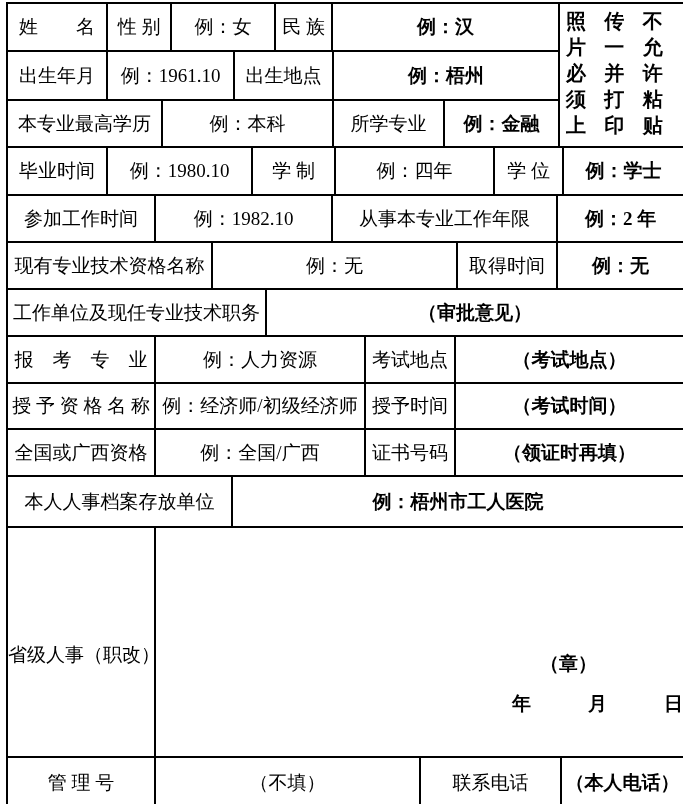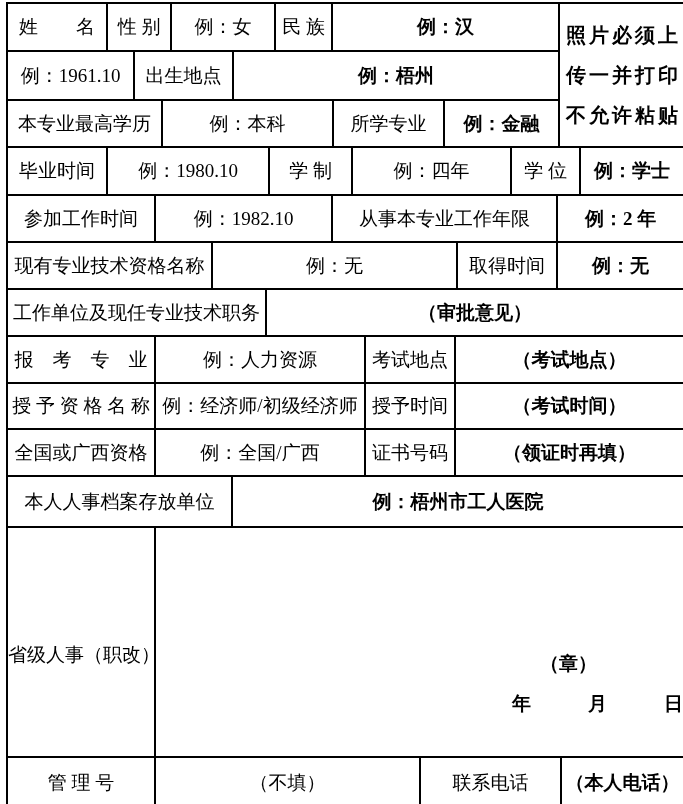--- a/index.html
+++ b/index.html
@@ -20,37 +20,37 @@
     font-size:19px; white-space:pre; overflow:hidden;
   }
   .cell:last-child { border-right:none;font-weight:bold; }
 
   
   .topsec { display:flex; border-bottom:2px solid #000; }
   .toprows { width:550px; }
   .toprows .row:last-child { border-bottom:none; }
   .photo {
     flex:1; border-left:2px solid #000;
-    display:flex; flex-direction:column; justify-content:space-evenly;
+    display:flex; flex-direction:row; justify-content:space-evenly;
     padding:4px 2px 4px 6px;
     font-size:20px; font-weight:bold; letter-spacing:3px;
   }
   .photo div { line-height:26px; }
 
   
   .r1{height:48px}.r2{height:49px}.r3{height:45px}
   .r4{height:48px}.r5{height:47px}.r6{height:47px}.r7{height:47px}
   .r8{height:47px}.r9{height:46px}.r10{height:47px}.r11{height:51px}
   .r12{height:230px}
   .r13{height:49px; border-bottom:none;}
 
   
   .w57{width:57px}.w64{width:64px}.w69{width:69px}.w83{width:83px}
   .w90{width:90px}.w99{width:99px}.w100{width:100px}.w104{width:104px}
-  .w111{width:111px}.w127{width:127px}.w141{width:141px}.w143{width:162px}
+  .w111{width:111px}.w127{width:127px}.w141{width:141px}.w143{width:145px}
   .w148{width:148px}.w155{width:155px}.w159{width:159px}.w171{width:171px}
   .w177{width:177px}.w205{width:205px}.w210{width:210px}
   .w225{width:225px}.w245{width:245px}.w259{width:259px}.w265{width:265px}
   .fx{flex:1}
 
   
   .approval-label {
     flex-direction:row; justify-content:space-between;
     padding:40px 0 14px;
   }
@@ -69,20 +69,21 @@
   <div class="topsec">
     <div class="toprows">
       <div class="row r1">
         <div class="cell w100">姓　　名</div>
         <div class="cell w64">性 别</div>
         <div class="cell w104">例：女</div>
         <div class="cell w57">民 族</div>
         <div class="cell fx">例：汉</div>
       </div>
       <div class="row r2">
+        <div class="cell w100">出生年月</div>
         <div class="cell w127">例：1961.10</div>
         <div class="cell w99">出生地点</div>
         <div class="cell fx">例：梧州</div>
       </div>
       <div class="row r3">
         <div class="cell w155">本专业最高学历</div>
         <div class="cell w171">例：本科</div>
         <div class="cell w111">所学专业</div>
         <div class="cell fx">例：金融</div>
       </div>

